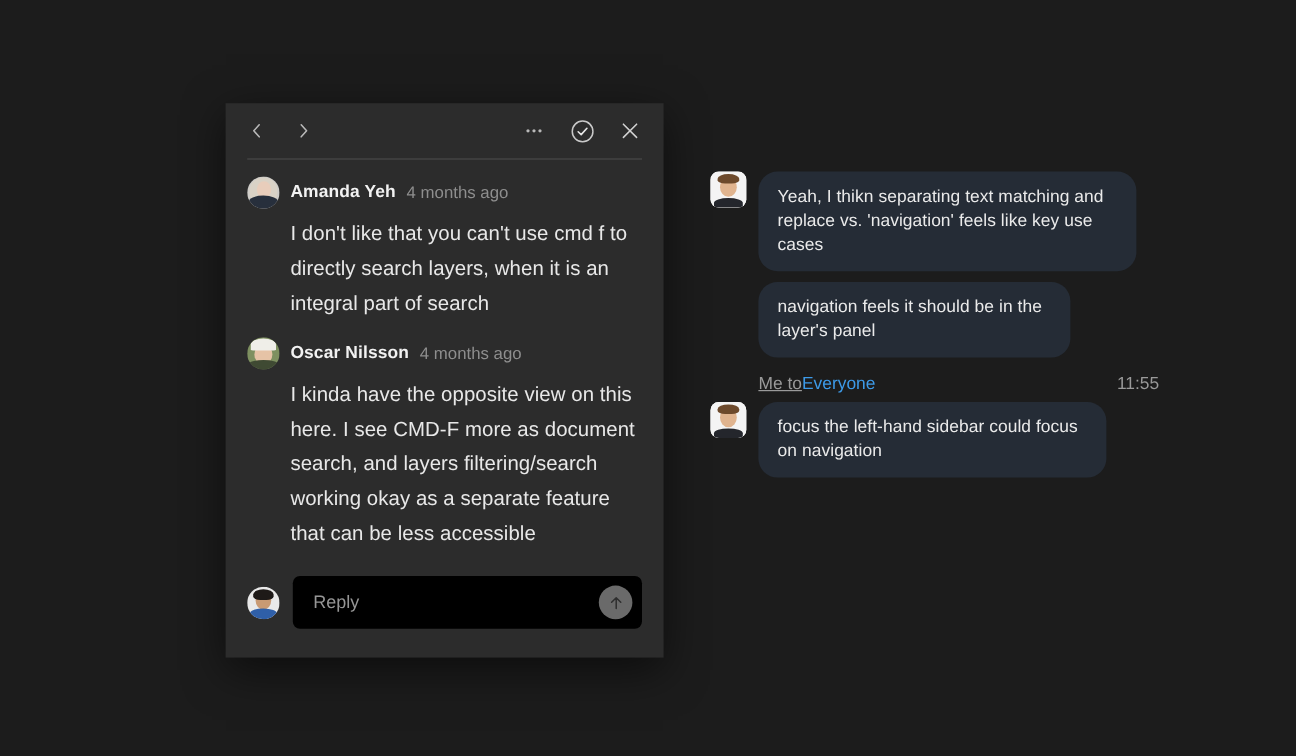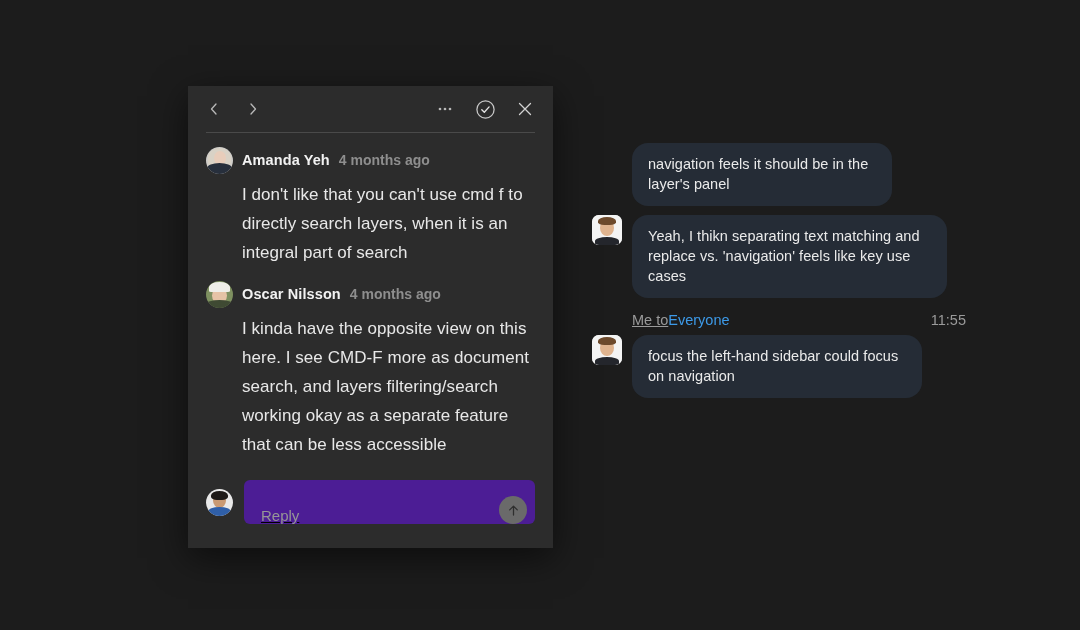--- a/index.html
+++ b/index.html
@@ -86,21 +86,20 @@
   }
   .author-name {
     font-size: 14.5px;
     font-weight: bold;
     color: #f2f2f2;
     letter-spacing: 0.1px;
   }
   .comment-time {
     font-size: 14px;
     color: #8e8e8e;
-    font-weight: bold;
   }
   .comment-body {
     margin-top: 7px;
     padding-left: 36px;
     font-size: 17px;
     line-height: 29px;
     color: #e8e8e8;
     letter-spacing: 0.05px;
   }
 
@@ -109,24 +108,24 @@
     flex: 0 0 auto;
     display: flex;
     align-items: center;
     gap: 11px;
     padding: 0 18px 24px 18px;
     margin-top: 6px;
   }
   .reply-box {
     flex: 1 1 auto;
     height: 44px;
-    background: #4c1d95;
+    background: #000000;
     border-radius: 6px;
     display: flex;
-    align-items: flex-end;
+    align-items: center;
     padding: 0 8px 0 17px;
     position: relative;
     text-decoration: underline;
   }
   .reply-placeholder {
     font-size: 15px;
     color: #969696;
     flex: 1 1 auto;
   }
   .send-btn {
@@ -295,46 +294,46 @@
           </svg>
         </button>
       </div>
     </div>
 
   </div>
 
   <div id="chat-column">
 
     <div class="msg-row">
+      <div class="avatar-square">
+        <div class="av-bg" style="background:#f4f4f4;"></div>
+        <div class="av-head" style="left:8px;top:5px;width:14px;height:16px;background:#e0b48f;"></div>
+        <div class="av-hair" style="left:6px;top:2px;width:18px;height:8px;background:#6d4a2c;"></div>
+        <div class="av-body" style="left:3px;bottom:0;width:24px;height:8px;background:#24262c;"></div>
+      </div>
+      <div class="bubble" style="max-width:315px;">Yeah, I thikn separating text matching and replace vs. 'navigation' feels like key use cases</div>
+    </div>
+
+    <div class="msg-row">
       <div class="avatar-spacer"></div>
       <div class="bubble" style="max-width:260px;">navigation feels it should be in the layer's panel</div>
+    </div>
+
+
+    <div class="meta-row">
+      <span class="meta-to">Me to</span>
+      <span class="meta-everyone">Everyone</span>
+      <span class="meta-time">11:55</span>
     </div>
 
     <div class="msg-row">
       <div class="avatar-square">
         <div class="av-bg" style="background:#f4f4f4;"></div>
         <div class="av-head" style="left:8px;top:5px;width:14px;height:16px;background:#e0b48f;"></div>
         <div class="av-hair" style="left:6px;top:2px;width:18px;height:8px;background:#6d4a2c;"></div>
         <div class="av-body" style="left:3px;bottom:0;width:24px;height:8px;background:#24262c;"></div>
       </div>
-      <div class="bubble" style="max-width:315px;">Yeah, I thikn separating text matching and replace vs. 'navigation' feels like key use cases</div>
-    </div>
-
-
-    <div class="meta-row">
-      <span class="meta-to">Me to</span>
-      <span class="meta-everyone">Everyone</span>
-      <span class="meta-time">11:55</span>
-    </div>
-
-    <div class="msg-row">
-      <div class="avatar-square">
-        <div class="av-bg" style="background:#f4f4f4;"></div>
-        <div class="av-head" style="left:8px;top:5px;width:14px;height:16px;background:#e0b48f;"></div>
-        <div class="av-hair" style="left:6px;top:2px;width:18px;height:8px;background:#6d4a2c;"></div>
-        <div class="av-body" style="left:3px;bottom:0;width:24px;height:8px;background:#24262c;"></div>
-      </div>
       <div class="bubble" style="max-width:290px;">focus the left-hand sidebar could focus on navigation</div>
     </div>
 
   </div>
 
 </div>
 
 </body></html>

